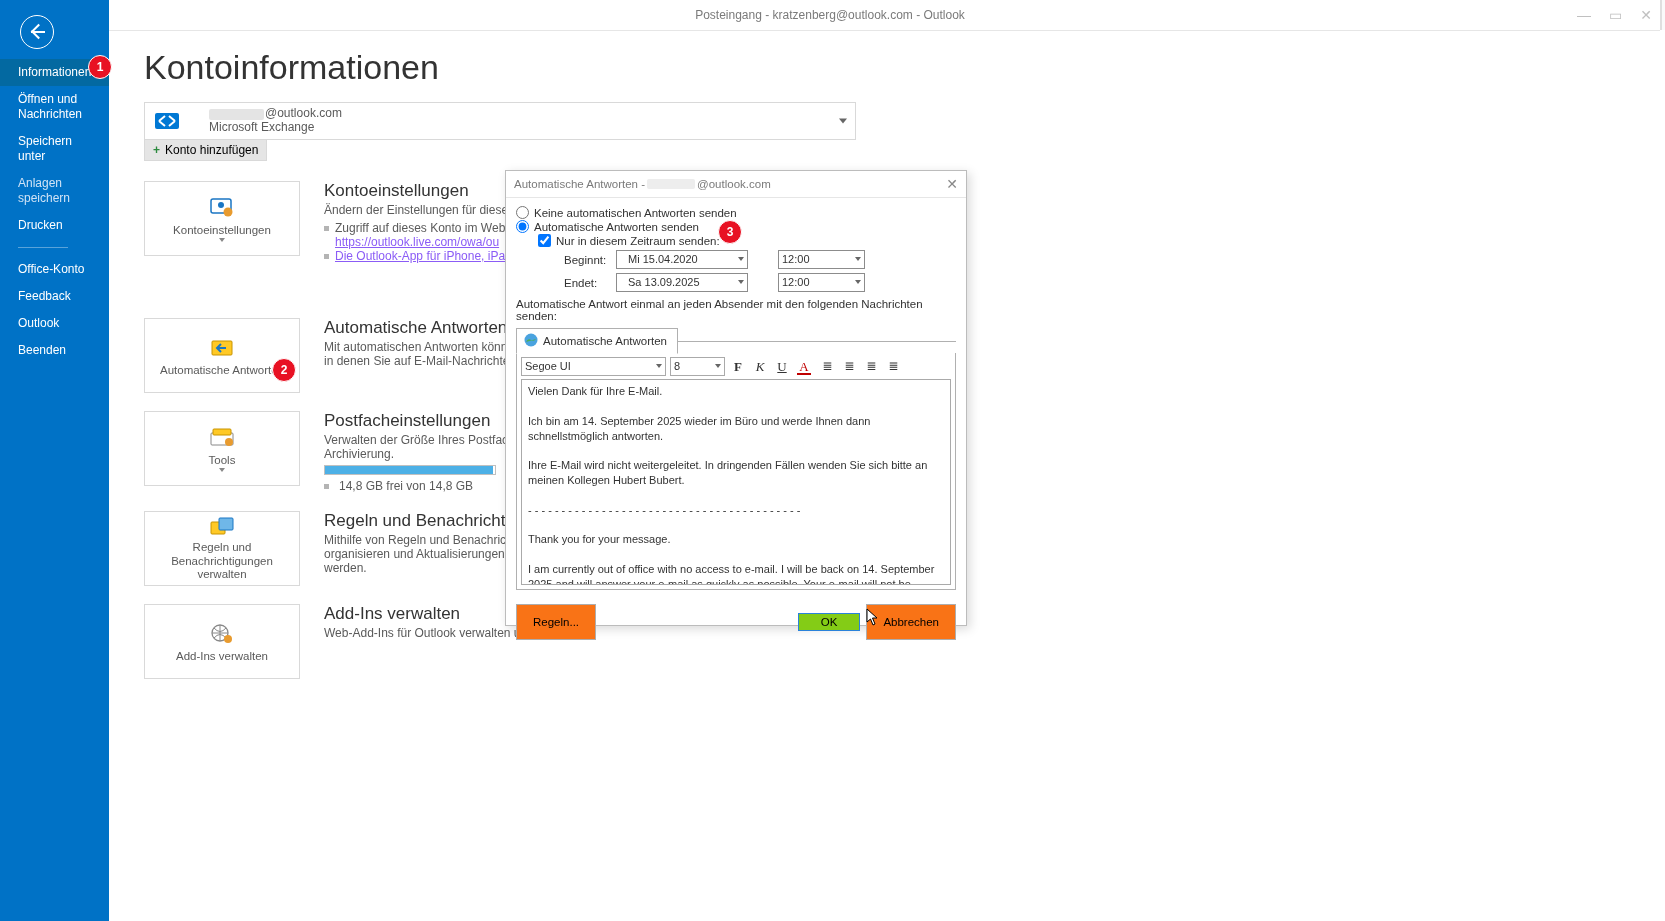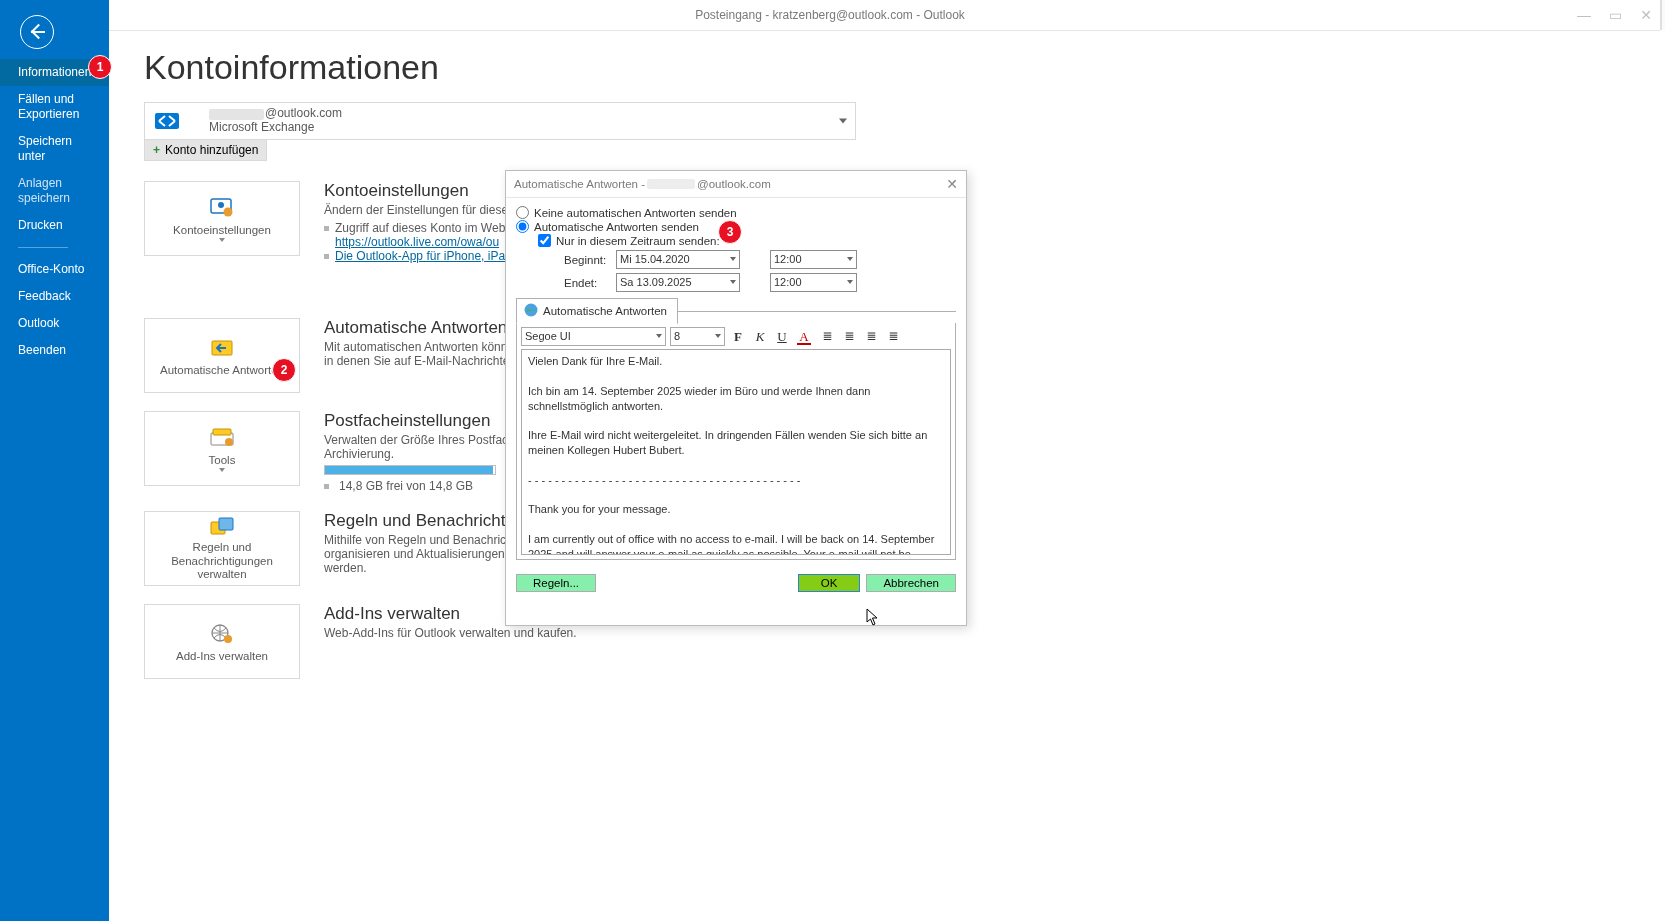--- a/index.html
+++ b/index.html
@@ -228,21 +228,21 @@
     color:#5a5a5a;
     margin:0 0 4px 0;
   }
   .section-text .link-line {
     font-size:12px;
     color:#5a5a5a;
     display:flex;
     align-items:center;
     gap:6px;
   }
-  .section-text .link-line a { color:#0369a1; }
+  .section-text .link-line a { color:#8b5cf6; }
   .sq { width:5px; height:5px; background:#b4b4b4; display:inline-block;}
 
   .storage-bar {
     width:170px;
     height:8px;
     border:1px solid #c0c0c0;
     background:#ffffff;
     margin:3px 0 4px 0;
     position:relative;
   }
@@ -294,21 +294,21 @@
     align-items:center;
     gap:5px;
     margin:1px 0;
   }
   .check-indent { margin-left:22px; }
   input[type=radio], input[type=checkbox] { margin:0; }
 
   .time-rows { margin-left:48px; margin-top:3px; }
   .time-row { display:flex; align-items:center; gap:8px; margin-bottom:4px; }
   .time-row .tlabel { width:44px; text-align:left; }
-  .time-row .datebox { width:105px; height:17px; border:1px solid #8c8c8c; padding:0 14px 0 3px; position:relative; font-size:11px; line-height:17px;}
+  .time-row .datebox { width:105px; height:17px; border:1px solid #8c8c8c; padding:0 14px 0 11px; position:relative; font-size:11px; line-height:17px;}
   .time-row .timebox { width:62px; height:17px; border:1px solid #8c8c8c; padding:0 20px 0 3px; position:relative; font-size:11px; line-height:17px; margin-left:22px;}
   .time-row .datebox::after,
   .time-row .timebox::after {
     content:"";
     position:absolute; right:3px; top:6px;
     width:0;height:0;
     border-left:3px solid transparent;
     border-right:3px solid transparent;
     border-top:4px solid #666;
   }
@@ -406,23 +406,23 @@
     white-space:pre-wrap;
   }
 
   .dlg-footer {
     display:flex;
     align-items:center;
     margin-top:14px;
   }
   .dlg-btn {
     border:1px solid #adadad;
-    background:#86efac;
+    background:#f97316;
     font-size:11.5px;
-    padding:2px 16px;
+    padding:11px 16px;
   }
   .dlg-btn.primary {
     border:1px solid #2a82da;
     background:#84cc16;
     padding:2px 22px;
   }
   .spacer { flex:1; }
 
   .cursor {
     position:absolute;
@@ -445,21 +445,21 @@
     <span>—</span>
     <span>▭</span>
     <span>✕</span>
   </div>
 </div>
 
 <div class="sidebar">
   <div class="back-circle"></div>
   <div class="side-items">
     <div class="side-item active"><span>Informationen</span></div>
-    <div class="side-item"><span>Fällen und Exportieren</span></div>
+    <div class="side-item"><span>Öffnen und Nachrichten</span></div>
     <div class="side-item"><span>Speichern unter</span></div>
     <div class="side-item dim"><span>Anlagen speichern</span></div>
     <div class="side-item"><span>Drucken</span></div>
     <div class="side-separator"></div>
     <div class="side-item"><span>Office-Konto</span></div>
     <div class="side-item"><span>Feedback</span></div>
     <div class="side-item"><span>Outlook</span></div>
     <div class="side-item"><span>Beenden</span></div>
   </div>
 </div>
@@ -624,20 +624,21 @@
         <span class="tlabel">Beginnt:</span>
         <span class="datebox">Mi 15.04.2020</span>
         <span class="timebox">12:00</span>
       </div>
       <div class="time-row">
         <span class="tlabel">Endet:</span>
         <span class="datebox">Sa 13.09.2025</span>
         <span class="timebox">12:00</span>
       </div>
     </div>
+    <div class="sendto">Automatische Antwort einmal an jeden Absender mit den folgenden Nachrichten senden:</div>
 
     <div class="tab-header">
       <div class="tab-active">
         <span>
           <svg width="16" height="16">
               <circle cx="8" cy="8" r="6.5" fill="#4aa3df"></circle>
               <path d="M3 10 Q5 6 8 8 Q11 10 13 7" fill="#4caf50"></path>
             </svg>
         </span>
         <span>Automatische Antworten</span>

